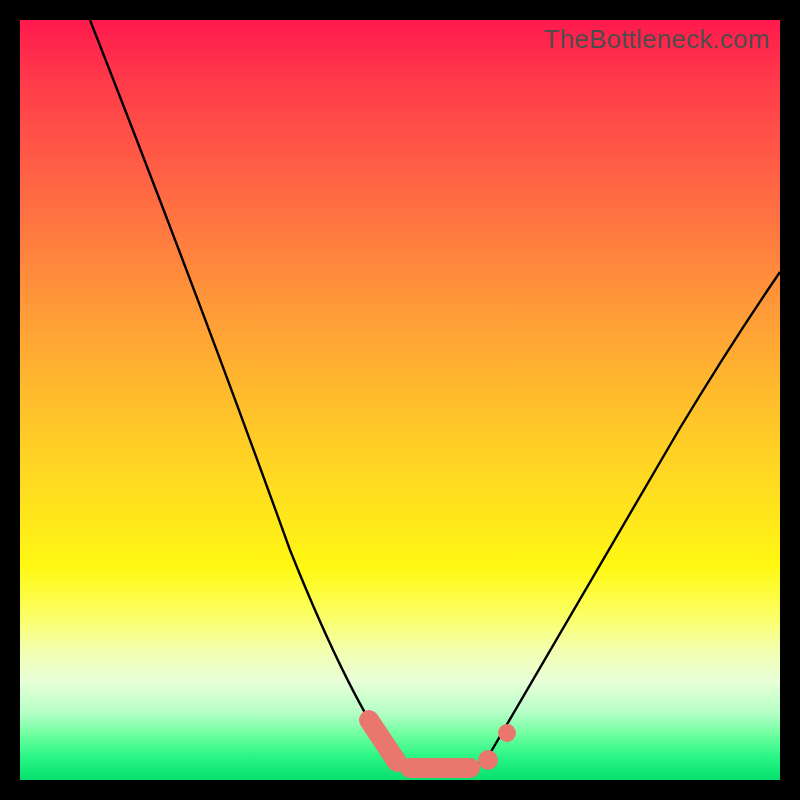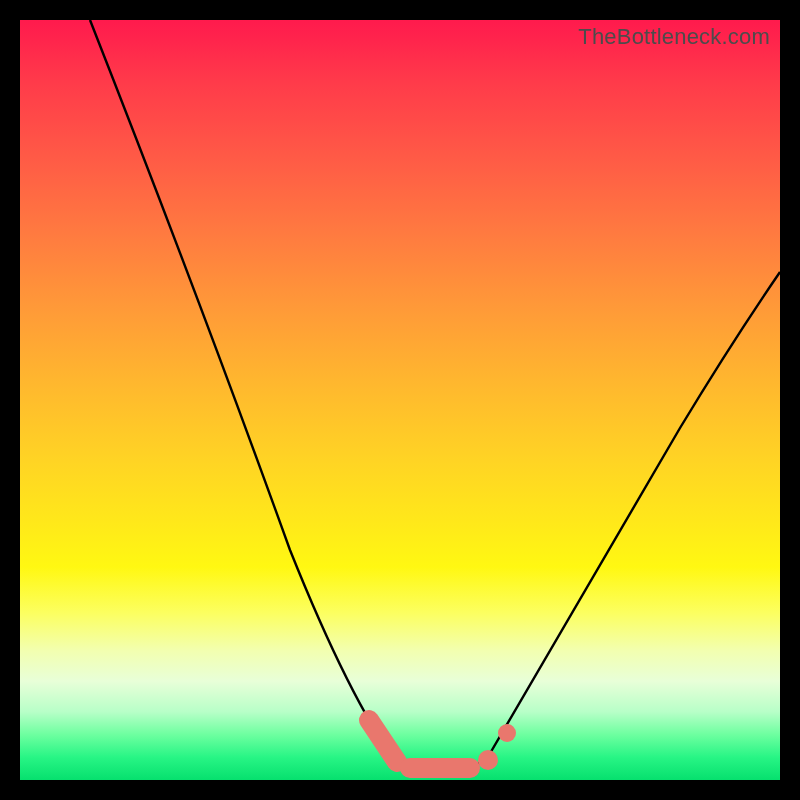--- a/index.html
+++ b/index.html
@@ -41,21 +41,21 @@
       #6effa0 94%,
       #28f585 97%,
       #06e06e 100%
     );
   }
   .watermark {
     position: absolute;
     top: 4px;
     right: 10px;
     color: #4c4c4c;
-    font-size: 22px;
+    font-size: 26px;
     font-weight: 400;
     letter-spacing: 0.2px;
     user-select: none;
     margin-left: 28px;
   }
   svg.curve {
     position: absolute;
     left: 0;
     top: 0;
     width: 760px;

